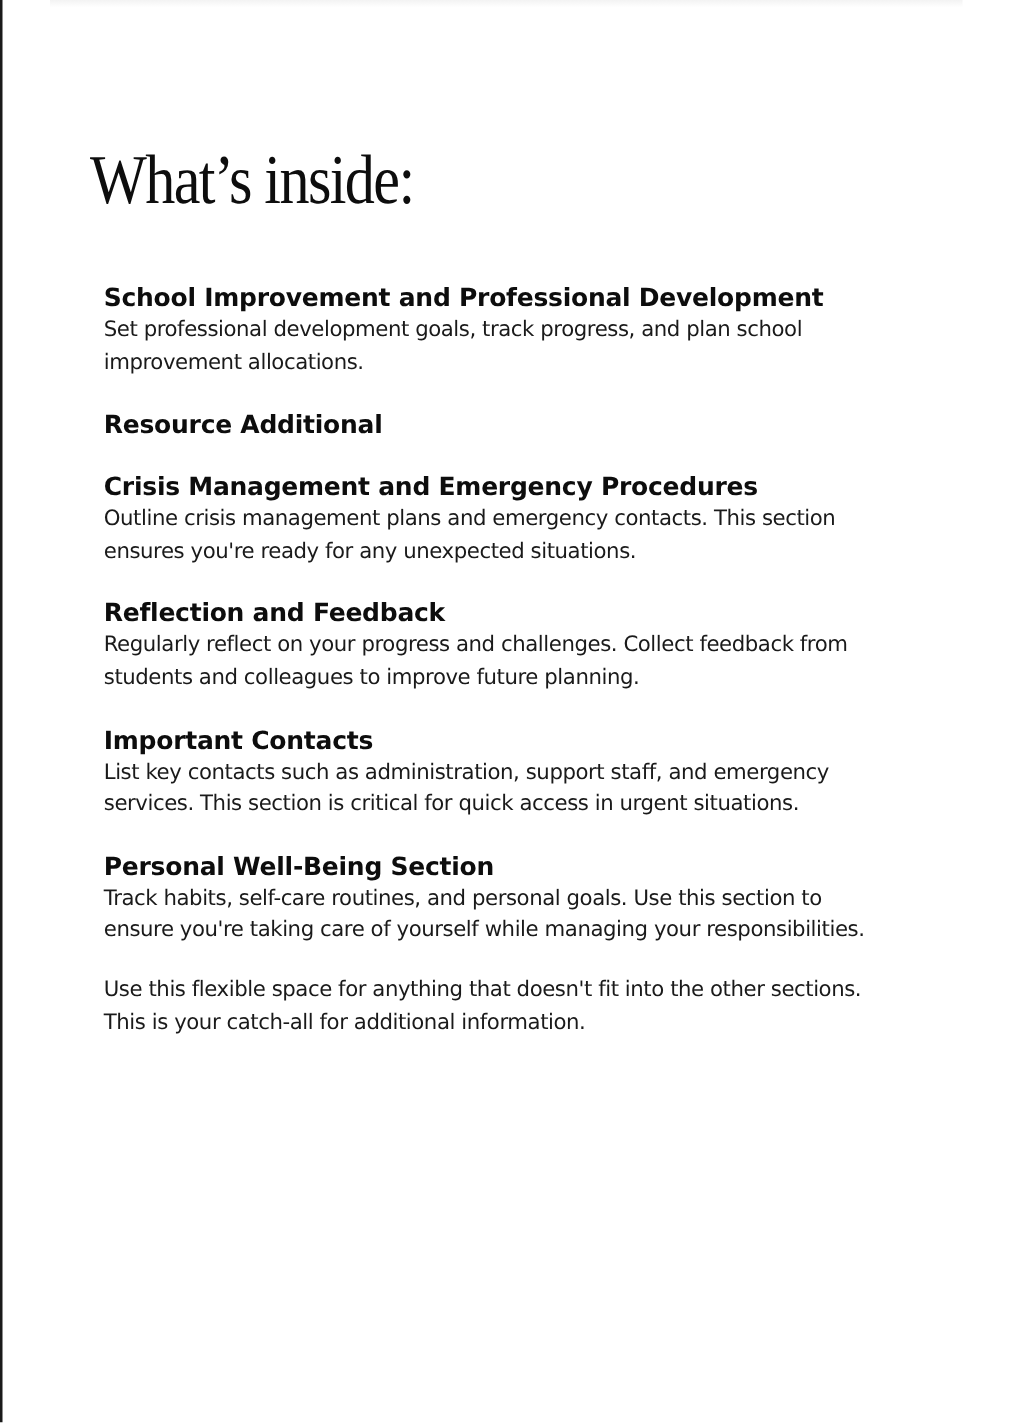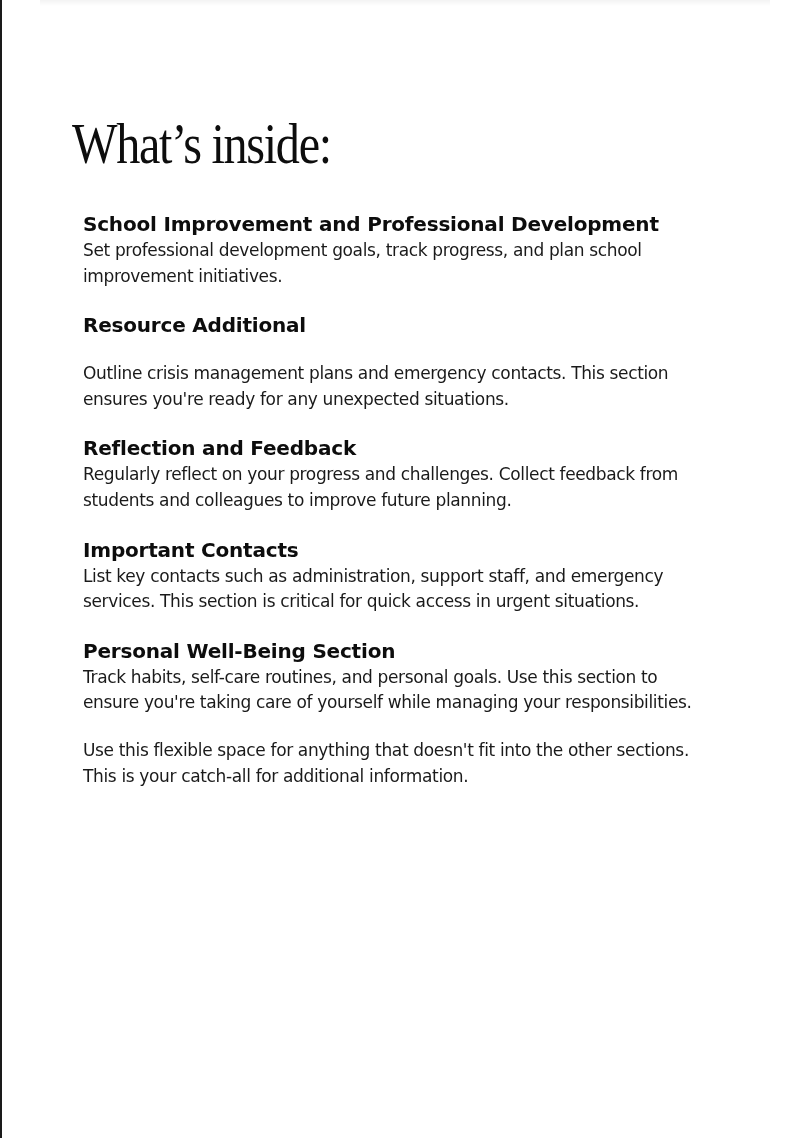--- a/index.html
+++ b/index.html
@@ -44,21 +44,21 @@
       line-height: 64px;
       letter-spacing: -1.5px;
       transform: scaleX(0.86);
       transform-origin: left top;
       color: #0d0d0d;
       white-space: nowrap;
     }
     .sections {
       position: absolute;
       left: 83px;
-      top: 210px;
+      top: 224px;
       width: 625px;
     }
     .section {
       margin: 0 0 22px 0;
     }
     .section-heading {
       margin: 0;
       font-family: "DejaVu Sans", sans-serif;
       font-weight: bold;
       font-size: 20px;
@@ -80,26 +80,27 @@
 
 <div class="page">
   <div class="left-border"></div>
   <div class="top-band"></div>
 
   <h1 class="title">What’s inside:</h1>
 
   <div class="sections">
     <div class="section">
       <h2 class="section-heading">School Improvement and Professional Development</h2>
-      <p class="section-desc">Set professional development goals, track progress, and plan school improvement initiatives.</p>
+      <p class="section-desc">Set professional development goals, track progress, and plan school improvement allocations.</p>
     </div>
     <div class="section">
       <h2 class="section-heading">Resource Additional</h2>
     </div>
     <div class="section">
+      <h2 class="section-heading">Crisis Management and Emergency Procedures</h2>
       <p class="section-desc">Outline crisis management plans and emergency contacts. This section ensures you're ready for any unexpected situations.</p>
     </div>
     <div class="section">
       <h2 class="section-heading">Reflection and Feedback</h2>
       <p class="section-desc">Regularly reflect on your progress and challenges. Collect feedback from students and colleagues to improve future planning.</p>
     </div>
     <div class="section">
       <h2 class="section-heading">Important Contacts</h2>
       <p class="section-desc">List key contacts such as administration, support staff, and emergency services. This section is critical for quick access in urgent situations.</p>
     </div>

